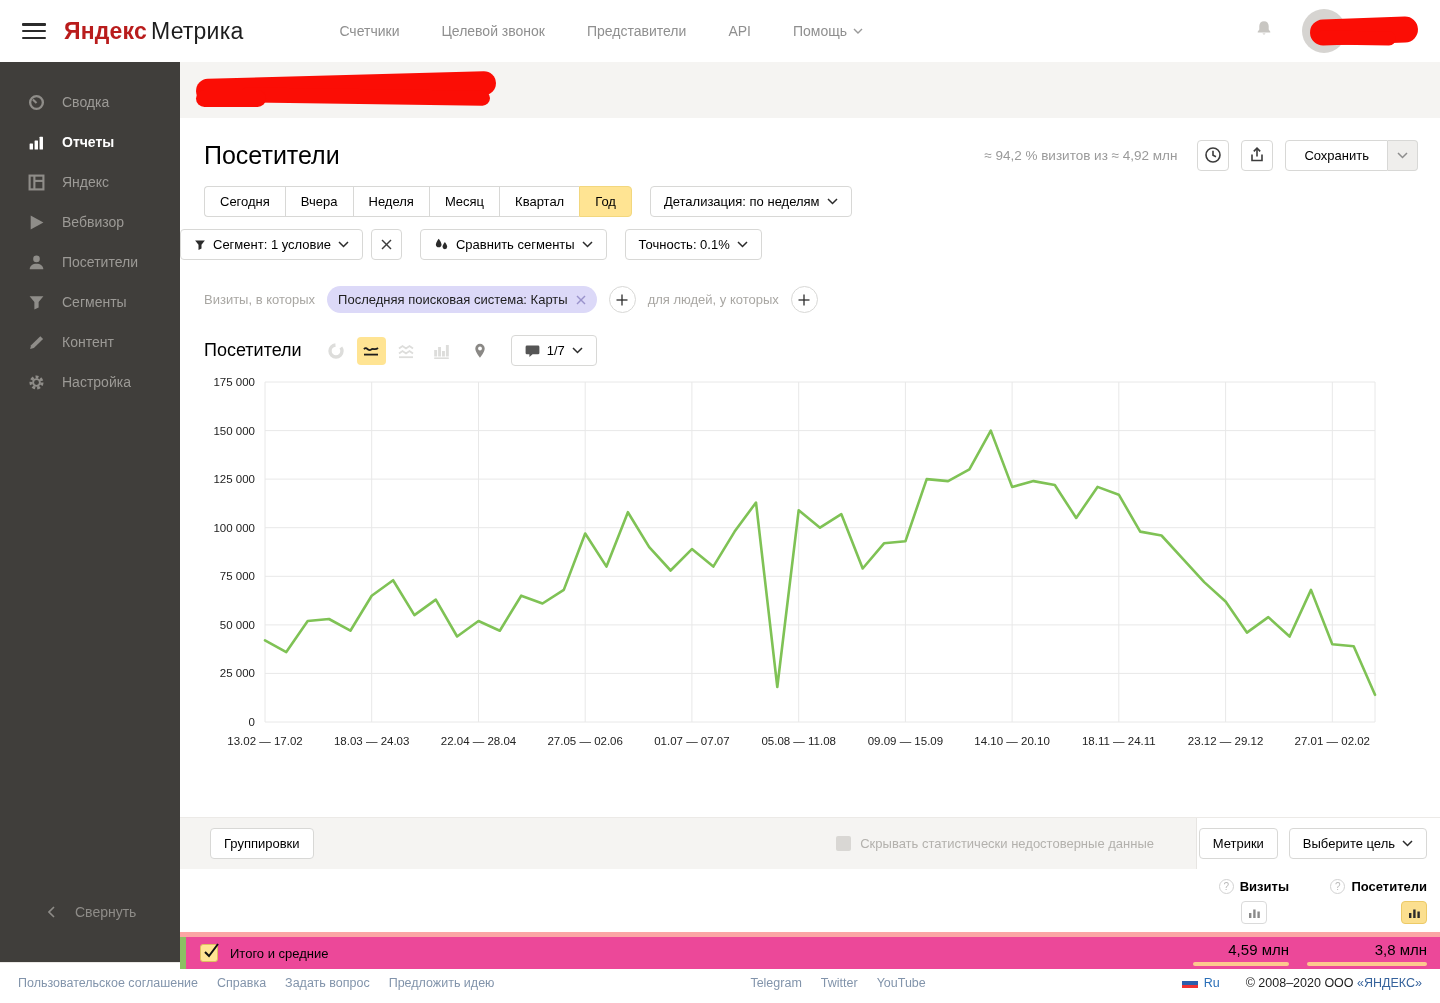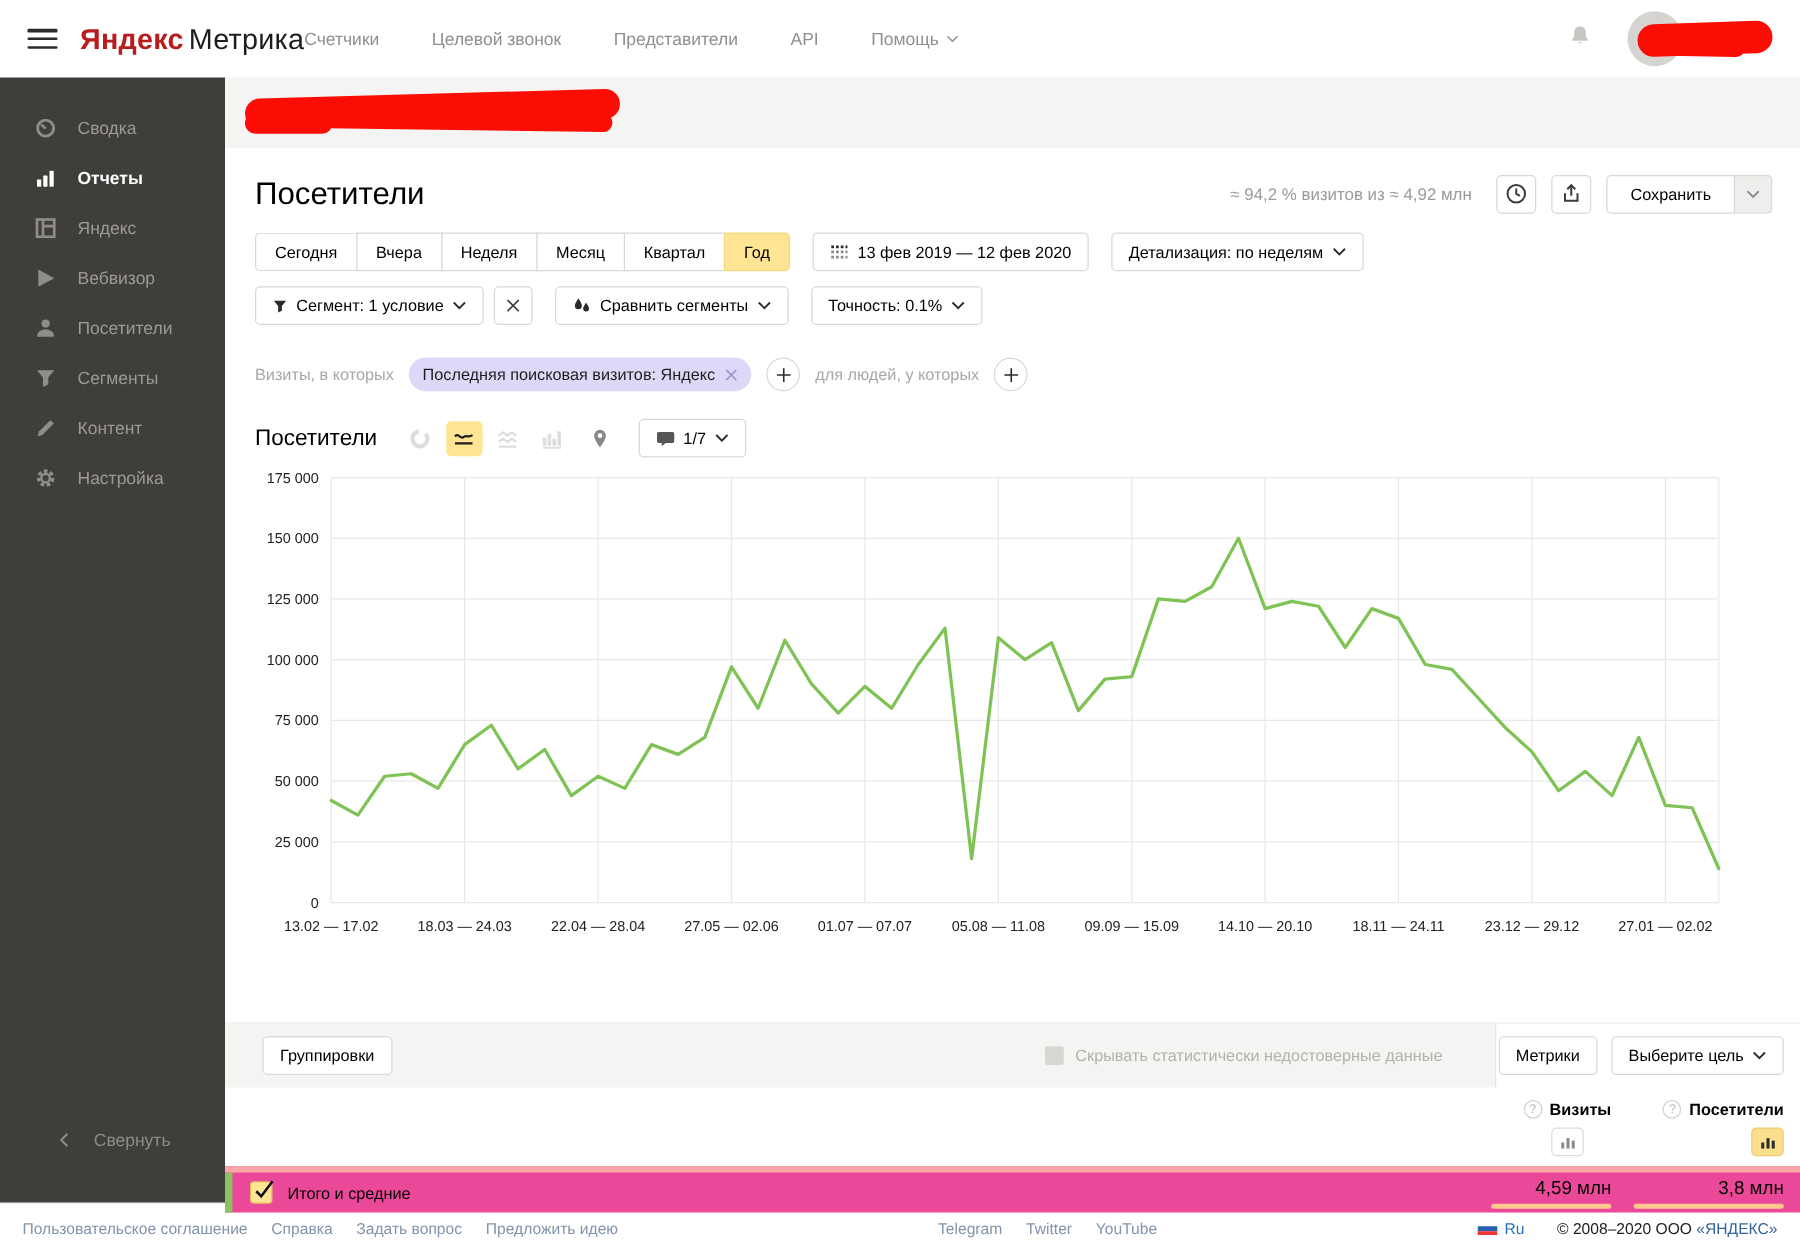--- a/index.html
+++ b/index.html
@@ -7,21 +7,21 @@
   body { font-family:"Liberation Sans","DejaVu Sans",sans-serif; background:#fff; color:#000; }
   .page { width:1440px; height:1003px; display:flex; flex-direction:column; overflow:hidden; background:#fff; }
 
   
   .topbar { height:62px; flex:0 0 62px; display:flex; align-items:center; padding:0 20px; background:#fff; }
   .burger { width:24px; height:16px; display:flex; flex-direction:column; justify-content:space-between; cursor:pointer; margin:0 18px 0 2px; }
   .burger i { display:block; height:2.5px; background:#2b2b2b; border-radius:1px; }
   .logo { font-size:23px; letter-spacing:.2px; white-space:nowrap; }
   .logo .brand { color:#b91c1c; font-weight:700; }
   .logo .prod { color:#1d1d1d; font-weight:400; margin-left:4px; }
-  .topnav { display:flex; align-items:center; gap:42px; }
+  .topnav { display:flex; align-items:center; gap:42px; margin-left:96px; }
   .topnav .navitem { font-size:14px; color:#8f8f8f; display:flex; align-items:center; gap:6px; cursor:pointer; }
   .top-right { margin-left:auto; display:flex; align-items:center; }
   .bellwrap { margin-right:28px; }
   .avatar-zone { position:relative; width:118px; height:48px; }
   .avatar { position:absolute; left:0; top:2px; width:44px; height:44px; border-radius:50%; background:#d6d4d1; }
   .scribble { position:absolute; background:#fb0d05; border-radius:14px; }
   .av-s1 { left:8px; top:11px; width:108px; height:26px; transform:rotate(-2deg); }
   .av-s2 { left:14px; top:24px; width:80px; height:14px; transform:rotate(1deg); }
 
   
@@ -56,21 +56,21 @@
   .gap12 { margin-left:12px; }
 
   .controls1 { margin-top:12px; display:flex; align-items:center; padding-left:24px; }
   .tabgroup { display:inline-flex; }
   .tabgroup .btn { border-radius:0; border-right:none; padding:4px 15px; }
   .tabgroup .btn:first-child { border-radius:4px 0 0 4px; }
   .tabgroup .btn:last-child { border-radius:0 4px 4px 0; border-right:1px solid #d8d8d6; }
   .tabgroup .btn.active { background:#ffe493; border-color:#f2d77e; font-weight:400; }
   .ml18 { margin-left:18px; }
 
-  .controls2 { margin-top:12px; display:flex; align-items:center; padding-left:24px; }
+  .controls2 { margin-top:12px; display:flex; align-items:center; }
   .xbtn { width:31px; padding:0; margin-left:8px; }
 
   .filter-row { margin-top:26px; display:flex; align-items:center; padding-left:24px; gap:12px; }
   .muted { color:#a9a7a3; font-size:13px; }
   .chip { display:inline-flex; align-items:center; gap:8px; height:27px; padding:0 11px; background:#dcd9f8; border-radius:14px; font-size:13px; color:#1d1d1d; cursor:pointer; }
   .pluscircle { width:27px; height:27px; border:1px solid #d8d8d6; border-radius:50%; background:#fff; display:inline-flex; align-items:center; justify-content:center; cursor:pointer; }
 
   .chart-toolbar { margin-top:22px; display:flex; align-items:center; padding-left:24px; }
   .chart-title { font-size:18px; color:#000; }
   .ct-icons { display:flex; align-items:center; gap:6px; margin-left:20px; }
@@ -278,28 +278,20 @@
       <div class="controls1">
         <div class="tabgroup">
           <button class="btn">Сегодня</button>
           <button class="btn">Вчера</button>
           <button class="btn">Неделя</button>
           <button class="btn">Месяц</button>
           <button class="btn">Квартал</button>
           <button class="btn active">Год</button>
         </div>
         <button class="btn ml18">
-          <svg width="15" height="13" viewBox="0 0 15 13" stroke="#2b2b2b" stroke-width="2.2" stroke-dasharray="2.2 1.6">
-              <line x1="1" y1="2.4" x2="14" y2="2.4"></line>
-              <line x1="1" y1="6.5" x2="14" y2="6.5" opacity=".55"></line>
-              <line x1="1" y1="10.6" x2="14" y2="10.6" opacity=".55"></line>
-            </svg>
-          <span>13 фев 2019 — 12 фев 2020</span>
-        </button>
-        <button class="btn ml18">
           <span>Детализация: по неделям</span>
           <svg width="11" height="7">
               <polyline points="1,1 5.5,5.5 10,1" fill="none" stroke="#2b2b2b" stroke-width="1.5"></polyline>
             </svg>
         </button>
       </div>
 
       <div class="controls2">
         <button class="btn">
           <svg width="12" height="12" viewBox="0 0 16 16" fill="#2b2b2b">
@@ -330,21 +322,21 @@
           <span>Точность: 0.1%</span>
           <svg width="11" height="7">
               <polyline points="1,1 5.5,5.5 10,1" fill="none" stroke="#2b2b2b" stroke-width="1.5"></polyline>
             </svg>
         </button>
       </div>
 
       <div class="filter-row">
         <span class="muted">Визиты, в которых</span>
         <span class="chip">
-          <span>Последняя поисковая визитов: Яндекс</span>
+          <span>Последняя поисковая система: Карты</span>
           <svg width="10" height="10">
               <line x1="1" y1="1" x2="9" y2="9" stroke="#9a93cb" stroke-width="1.4"></line>
               <line x1="9" y1="1" x2="1" y2="9" stroke="#9a93cb" stroke-width="1.4"></line>
             </svg>
         </span>
         <span class="pluscircle">
           <svg width="12" height="12">
               <line x1="6" y1="0.5" x2="6" y2="11.5" stroke="#2b2b2b" stroke-width="1.3"></line>
               <line x1="0.5" y1="6" x2="11.5" y2="6" stroke="#2b2b2b" stroke-width="1.3"></line>
             </svg>

